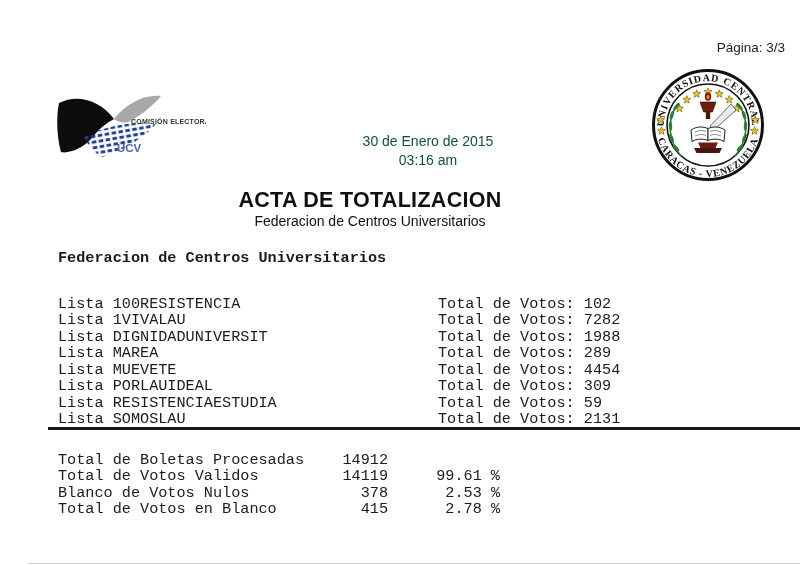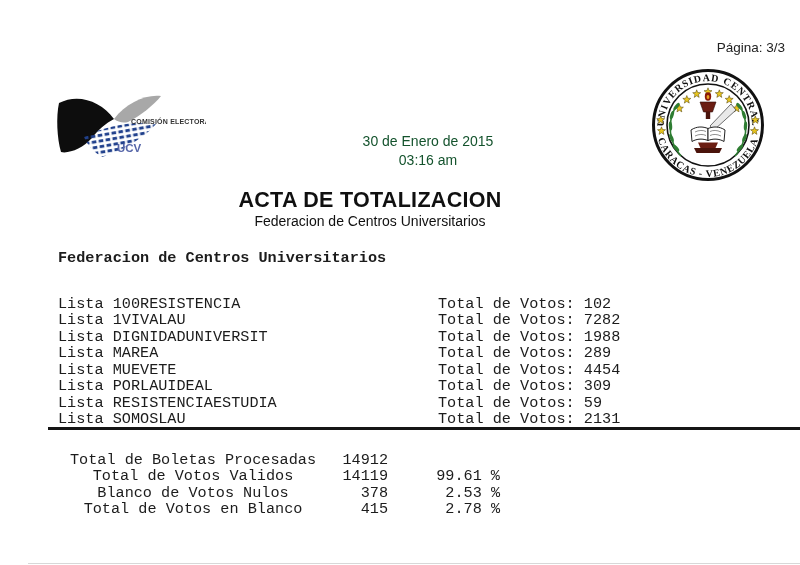--- a/index.html
+++ b/index.html
@@ -29,21 +29,21 @@
   .list-rows{position:absolute;top:296px;left:30px;width:740px;line-height:16.45px;}
   .list-row{display:flex;}
   .l-name{width:380px;white-space:pre;}
   .l-votes{white-space:pre;}
   .l-num{margin-left:9.12px;}
 
   .divider{position:absolute;top:427px;left:20px;width:771px;height:3px;background:#151515;}
 
   .totals{position:absolute;top:452px;left:30px;width:740px;line-height:16.4px;}
   .total-row{display:flex;}
-  .t-label{width:270px;white-space:pre;text-align:center;}
+  .t-label{width:270px;white-space:pre;}
   .t-value{width:60px;text-align:right;}
   .t-pct{width:112px;text-align:right;}
 </style>
 </head>
 <body>
 
 <div class="page">
 
   <div class="page-number">Página: 3/3</div>
 

